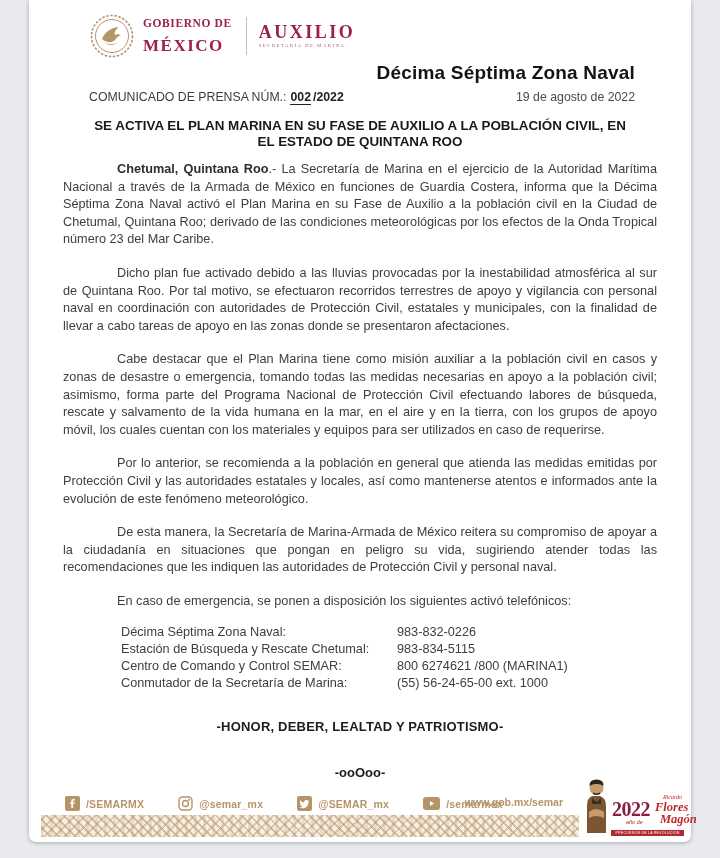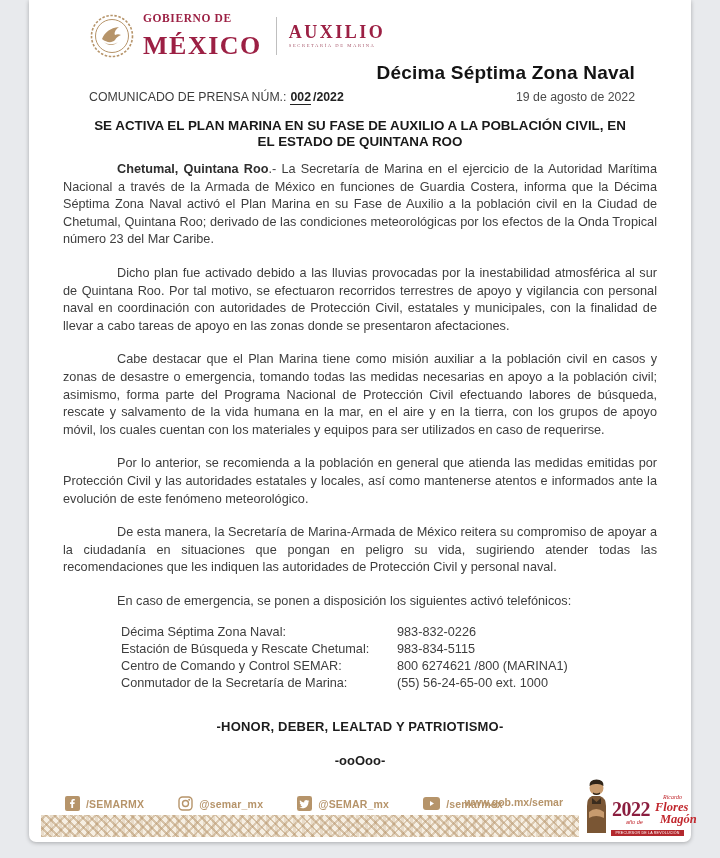--- a/index.html
+++ b/index.html
@@ -10,21 +10,21 @@
     position:absolute; left:29px; top:0; width:662px; height:842px;
     background:#ffffff; border-radius:0 0 7px 7px;
     box-shadow:0 1px 4px rgba(0,0,0,.28);
   }
 
   
   .logo-group { position:absolute; top:13px; left:60px; display:flex; align-items:center; }
   .eagle-seal { width:46px; height:46px; }
   .gob-text { font-family:"Liberation Serif", serif; color:#9c2044; margin-left:8px; line-height:1; }
   .gob-line1 { font-size:11.5px; font-weight:bold; letter-spacing:.6px; }
-  .gob-line2 { font-size:26px; font-weight:bold; letter-spacing:1.5px; margin-top:8px; }
+  .gob-line2 { font-size:17px; font-weight:bold; letter-spacing:1.5px; margin-top:8px; }
   .logo-divider { width:1px; height:38px; background:#bfbfbf; margin:0 12px 0 14px; }
   .marina-text { font-family:"Liberation Serif", serif; color:#9c2044; line-height:1; }
   .marina-main { font-size:18px; font-weight:bold; letter-spacing:2.5px; }
   .marina-sub { font-size:4.6px; letter-spacing:1.6px; margin-top:3px; color:#a85a6e; }
 
   .zone-title { position:absolute; top:62px; right:56px; font-size:19px; font-weight:bold; color:#141414; letter-spacing:.2px; }
 
   .comunicado-row { position:absolute; top:90px; left:60px; right:56px; display:flex; justify-content:space-between; font-size:12.3px; color:#3c3c3c; }
   .comunicado-num { font-weight:bold; color:#222; border-bottom:1.5px solid #222; margin-left:4px; }
   .comunicado-year { font-weight:bold; color:#222; margin-left:2px; }
@@ -33,21 +33,21 @@
   
   .content { position:absolute; top:118px; left:34px; right:34px; }
   .doc-title { text-align:center; font-size:13.4px; font-weight:bold; color:#191919; line-height:16px; margin-bottom:11px; }
   .para { font-size:12.7px; line-height:17.6px; color:#3e3e3e; text-align:justify; text-indent:54px; margin-bottom:16px; }
   .lead-bold { font-weight:bold; color:#2e2e2e; }
   .emergency-intro { font-size:12.7px; line-height:17.6px; color:#3e3e3e; text-indent:54px; margin:4px 0 14px 0; }
   .phones { margin-left:58px; font-size:12.7px; line-height:17px; color:#3e3e3e; }
   .phone-row { display:flex; }
   .phone-label { width:276px; }
   .motto { text-align:center; font-size:13px; font-weight:bold; color:#1d1d1d; margin-top:27px; letter-spacing:.2px; }
-  .ooo-sep { text-align:center; font-size:13px; font-weight:bold; color:#1d1d1d; margin-top:19px; }
+  .ooo-sep { text-align:center; font-size:13px; font-weight:bold; color:#1d1d1d; margin-top:31px; }
 
   
   .social-row { position:absolute; left:36px; bottom:31px; display:flex; align-items:center; gap:34px; }
   .social-item { display:flex; align-items:center; gap:6px; color:#b6946a; font-size:10.5px; font-weight:bold; letter-spacing:.2px; cursor:pointer; }
   .social-item svg { display:block; }
   .website { position:absolute; right:128px; bottom:34px; color:#b6946a; font-size:10.5px; font-weight:bold; cursor:pointer; }
 
   .pattern-band {
     position:absolute; left:12px; right:12px; bottom:5px; height:22px;
     background:

